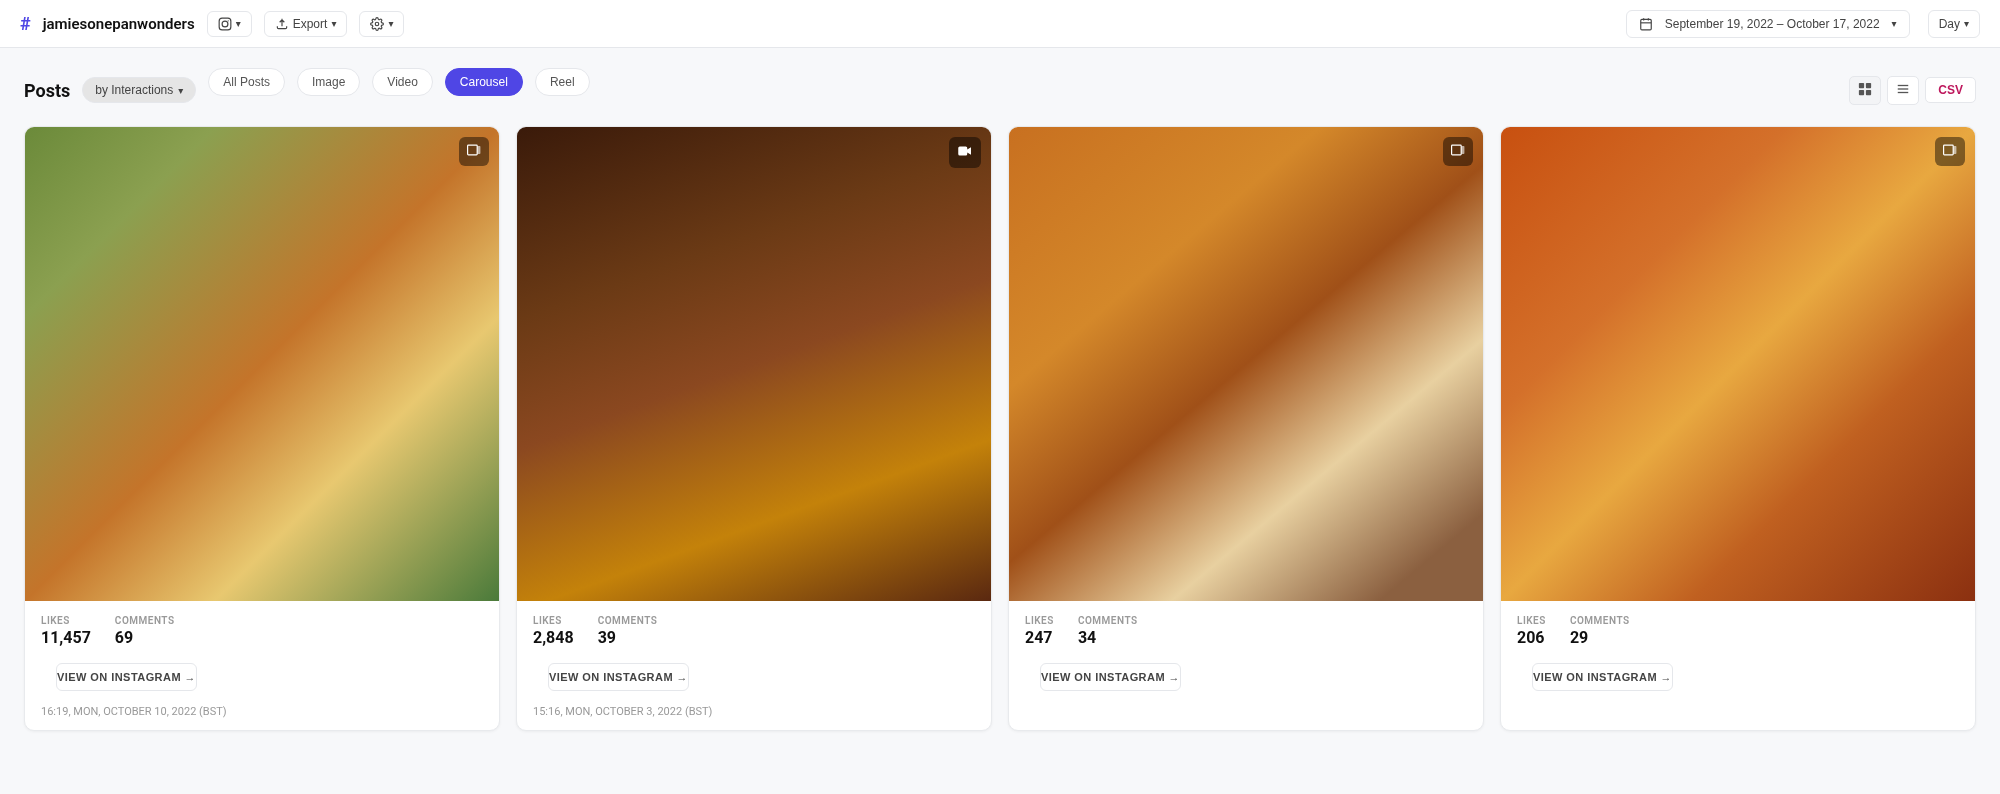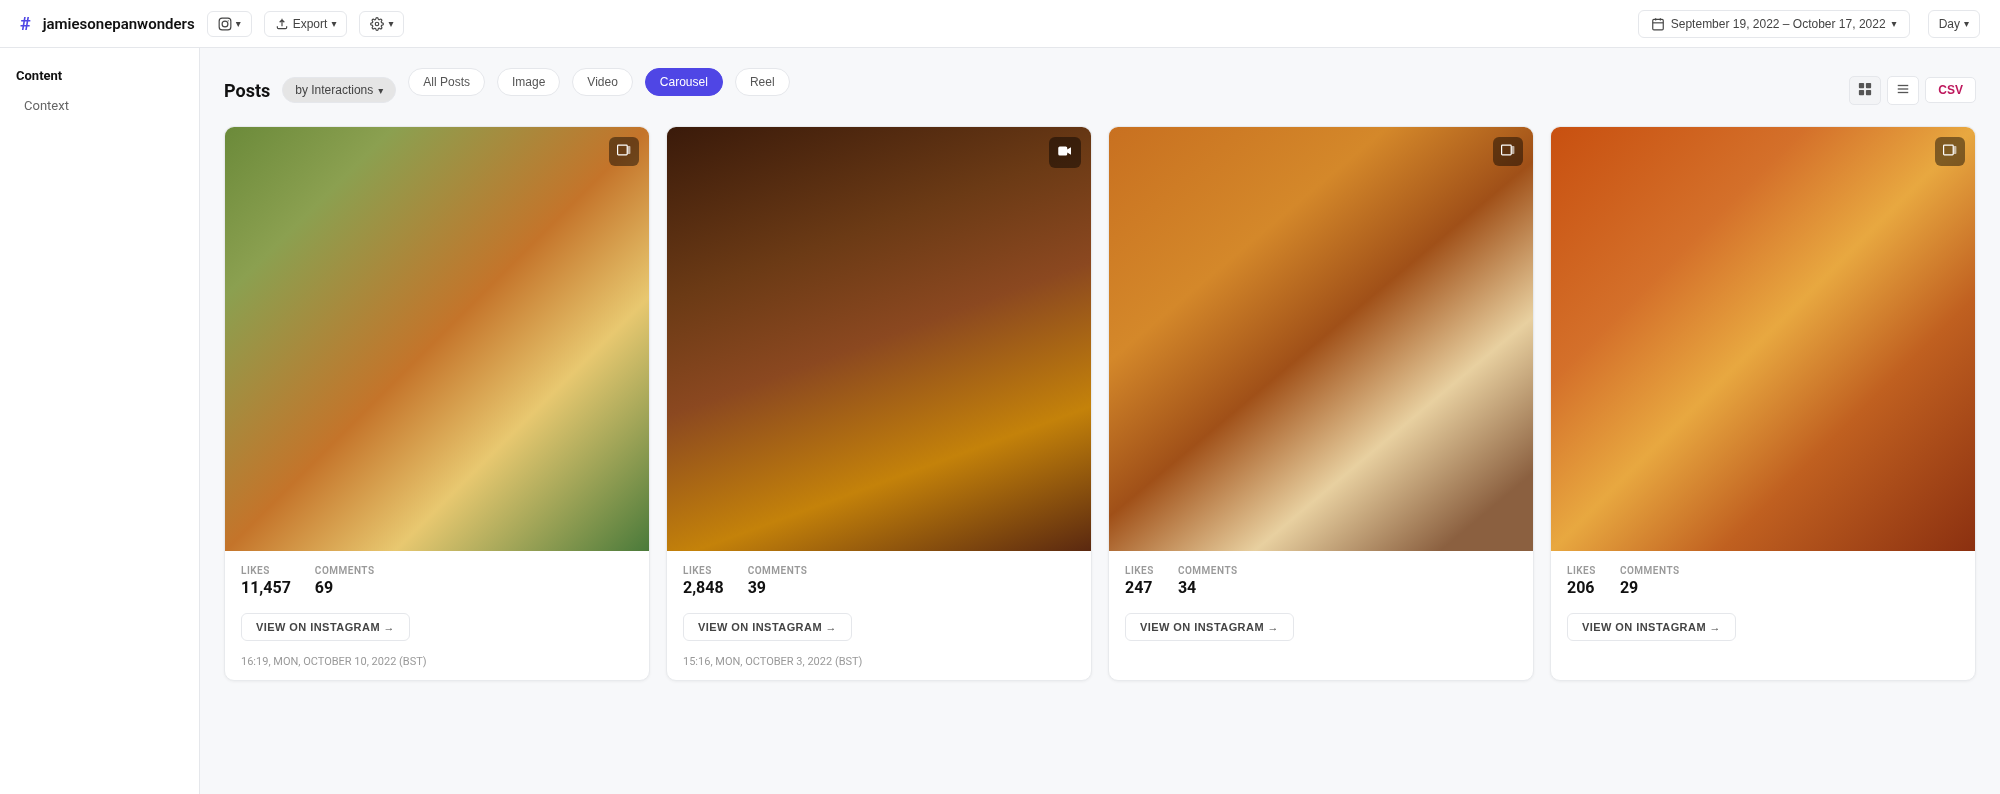--- a/index.html
+++ b/index.html
@@ -15,21 +15,21 @@
     .topnav-username { font-size: 15px; font-weight: 600; color: #111; }
     .topnav-icon-btn {
       display: flex; align-items: center; gap: 4px;
       border: 1px solid #e5e7eb; border-radius: 6px;
       padding: 5px 10px; background: #fff; cursor: pointer;
       font-size: 12px; color: #444;
     }
     .topnav-icon-btn svg { width: 14px; height: 14px; }
     .topnav-spacer { flex: 1; }
     .date-range-btn {
-      display: flex; align-items: center; gap: 6px;
+      display: flex; align-items: center; gap: 12px;
       border: 1px solid #e5e7eb; border-radius: 6px;
       padding: 6px 12px; background: #fff; cursor: pointer;
       font-size: 12px; color: #444;
     }
     .day-btn {
       display: flex; align-items: center; gap: 4px;
       border: 1px solid #e5e7eb; border-radius: 6px;
       padding: 6px 10px; background: #fff; cursor: pointer;
       font-size: 12px; color: #444; margin-left: 6px;
     }
@@ -85,24 +85,24 @@
       position: absolute; top: 10px; right: 10px;
       background: rgba(0,0,0,0.45); border-radius: 6px;
       padding: 5px 7px; color: #fff; font-size: 14px;
     }
     .post-stats { display: flex; gap: 24px; padding: 14px 16px 8px; }
     .stat-block {}
     .stat-label { font-size: 10px; font-weight: 600; color: #999; text-transform: uppercase; letter-spacing: 0.05em; }
     .stat-value { font-size: 16px; font-weight: 700; color: #111; margin-top: 2px; }
     .post-actions { padding: 8px 16px 14px; }
     .view-instagram-btn {
-      display: inline-block; padding: 7px 14px;
+      display: inline-block; padding: 7px 0;
       border: 1px solid #e5e7eb; border-radius: 6px;
       font-size: 11px; font-weight: 600; color: #444; cursor: pointer;
-      background: #fff; text-transform: uppercase; letter-spacing: 0.04em;
+      background: #fff; text-transform: uppercase; letter-spacing: 0.04em; margin-left: 15px;
     }
     .post-timestamp { padding: 0 16px 12px; font-size: 11px; color: #999; }
 
     
     .img-1 { background: linear-gradient(135deg, #6b8a3a 0%, #8ba050 20%, #c4742a 50%, #e8c870 70%, #4a7a3a 100%); }
     .img-2 { background: linear-gradient(160deg, #3a1a0a 0%, #6b3a15 30%, #8b4820 50%, #c4820a 75%, #5a2810 100%); }
     .img-3 { background: linear-gradient(140deg, #c87020 0%, #d4882a 30%, #a05018 50%, #e8d0a0 70%, #8b6040 90%); }
     .img-4 { background: linear-gradient(135deg, #c85010 0%, #d4702a 30%, #e8a840 50%, #c06020 70%, #8b3010 100%); }
 
     .chevron-icon { display: inline-block; font-size: 10px; }
@@ -153,24 +153,20 @@
   </button>
 
   <button class="day-btn">
     <span>Day</span>
     <span class="chevron-icon">▾</span>
   </button>
 </nav>
 
 <div class="layout">
 
-  <aside class="sidebar">
-    <div class="sidebar-section-title">Content</div>
-    <div class="sidebar-item">Context</div>
-  </aside>
 
   <main class="main">
 
     <div style="display:flex; align-items:center; gap:12px; margin-bottom:14px;">
       <span class="posts-title">Posts</span>
       <button class="sort-btn">
         <span>by Interactions</span>
         <span class="chevron-icon">▾</span>
       </button>
 

